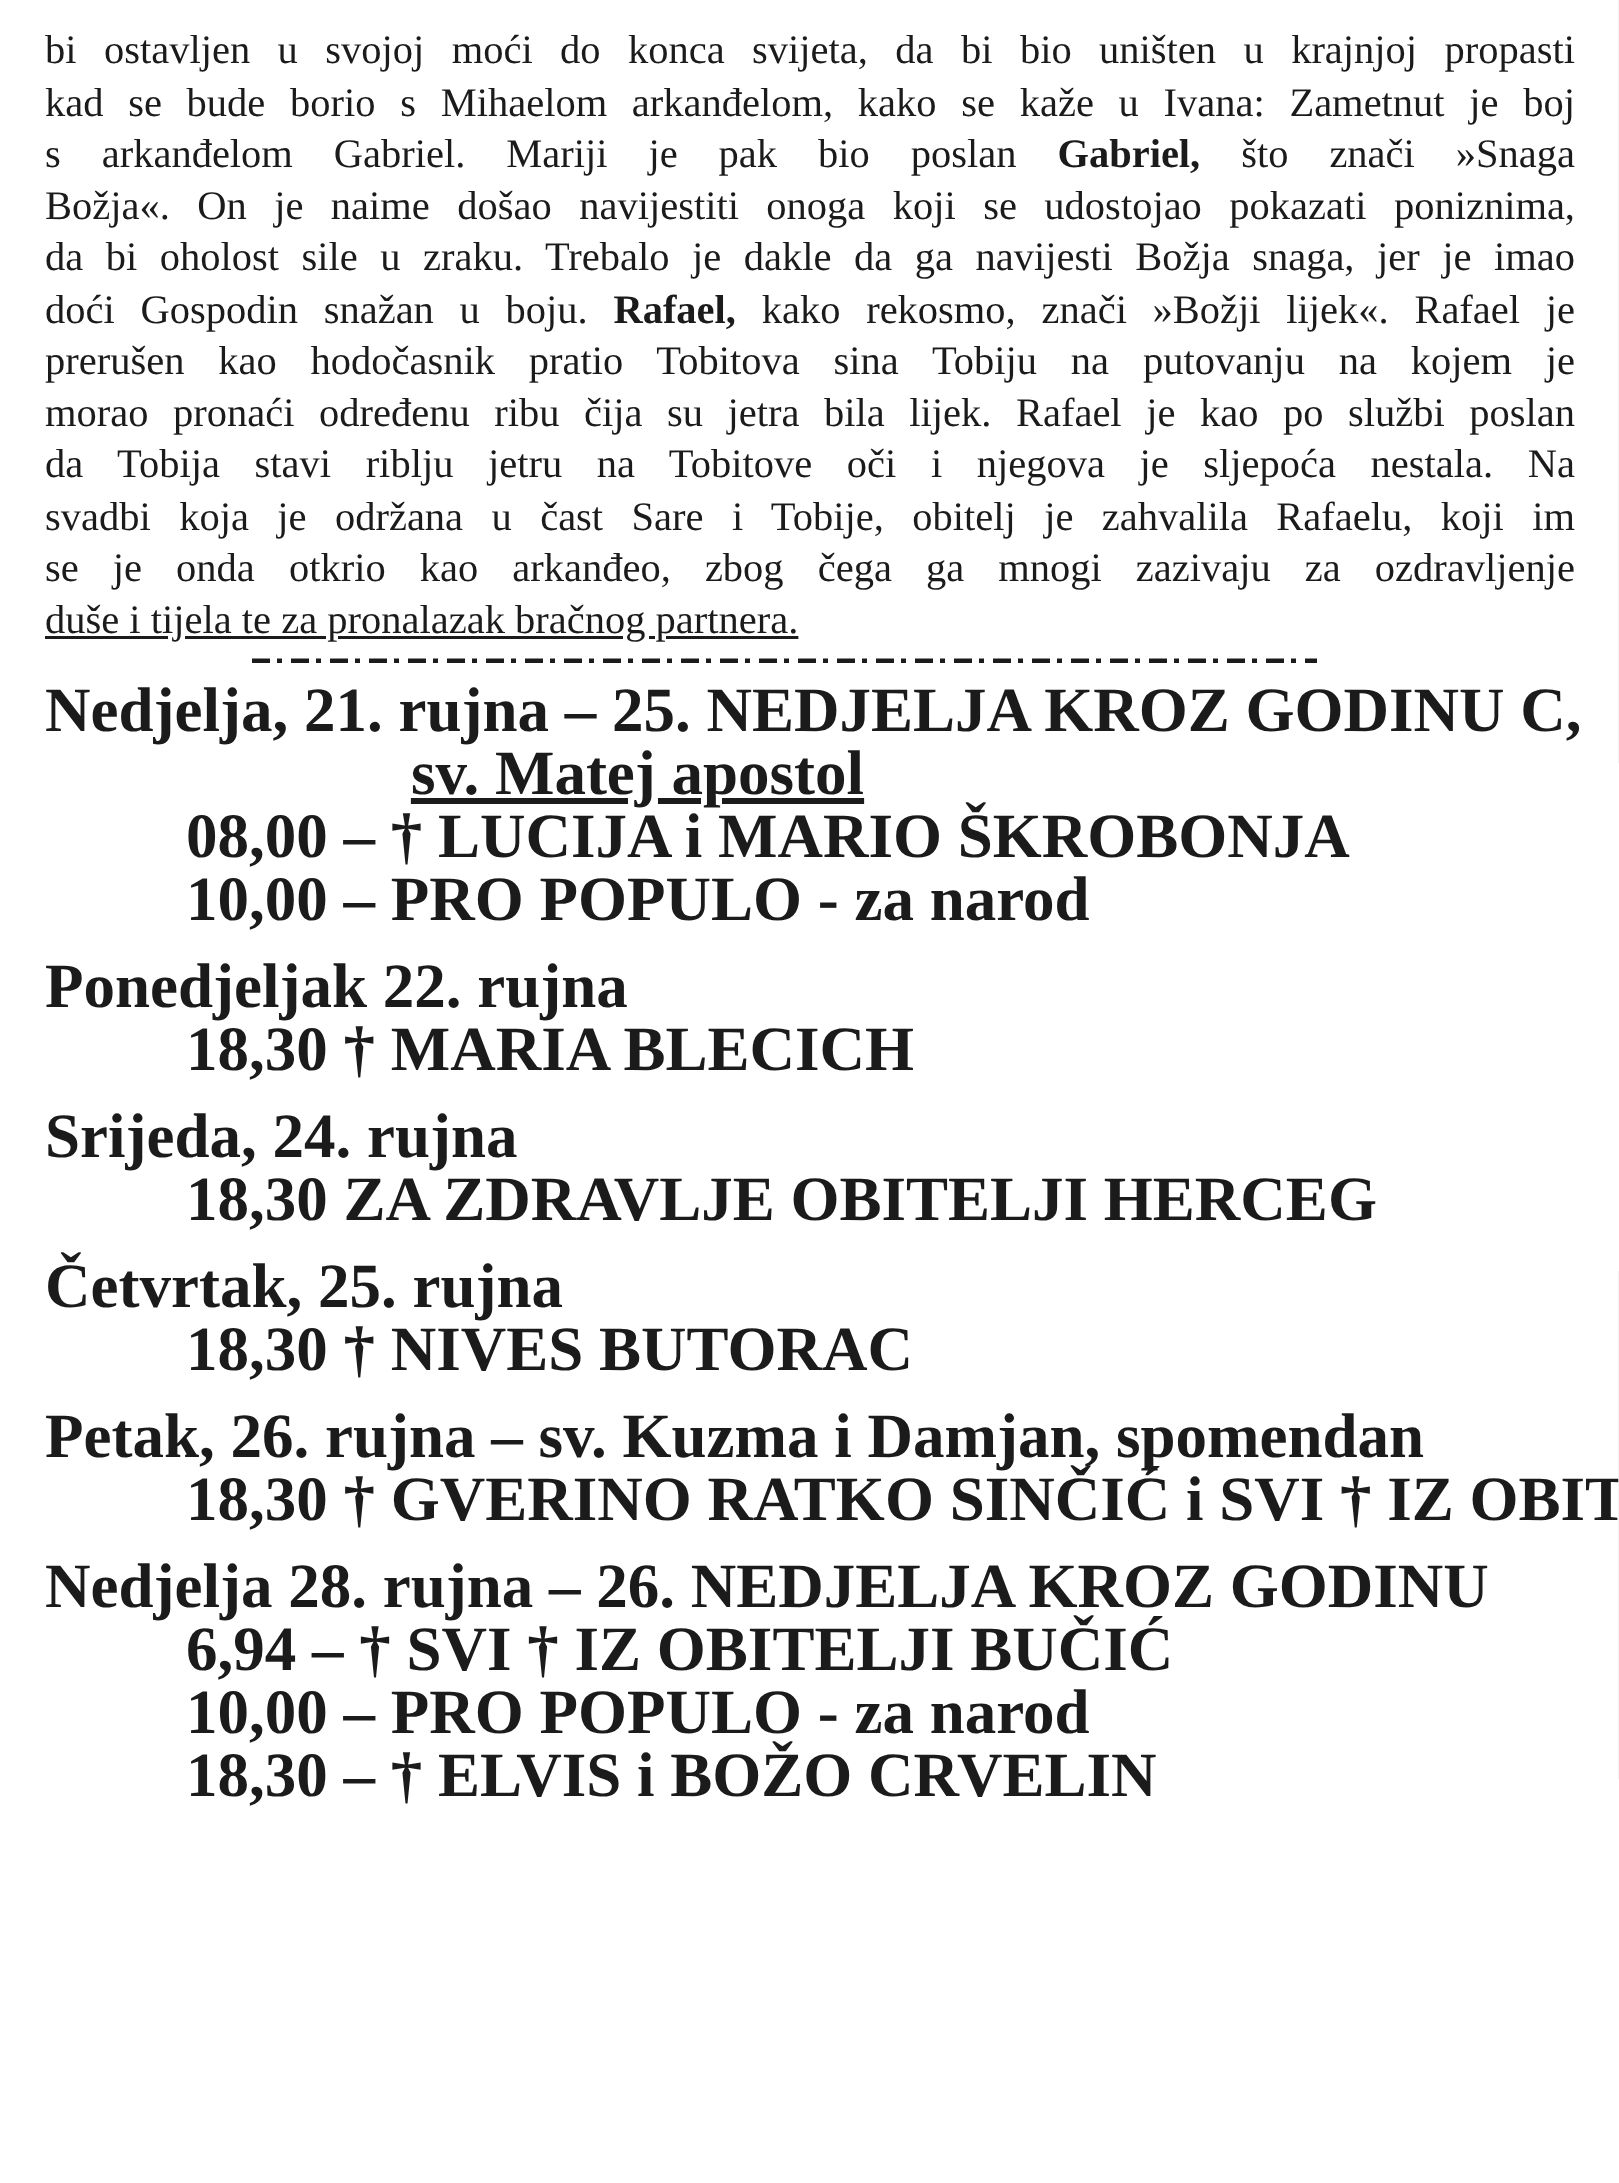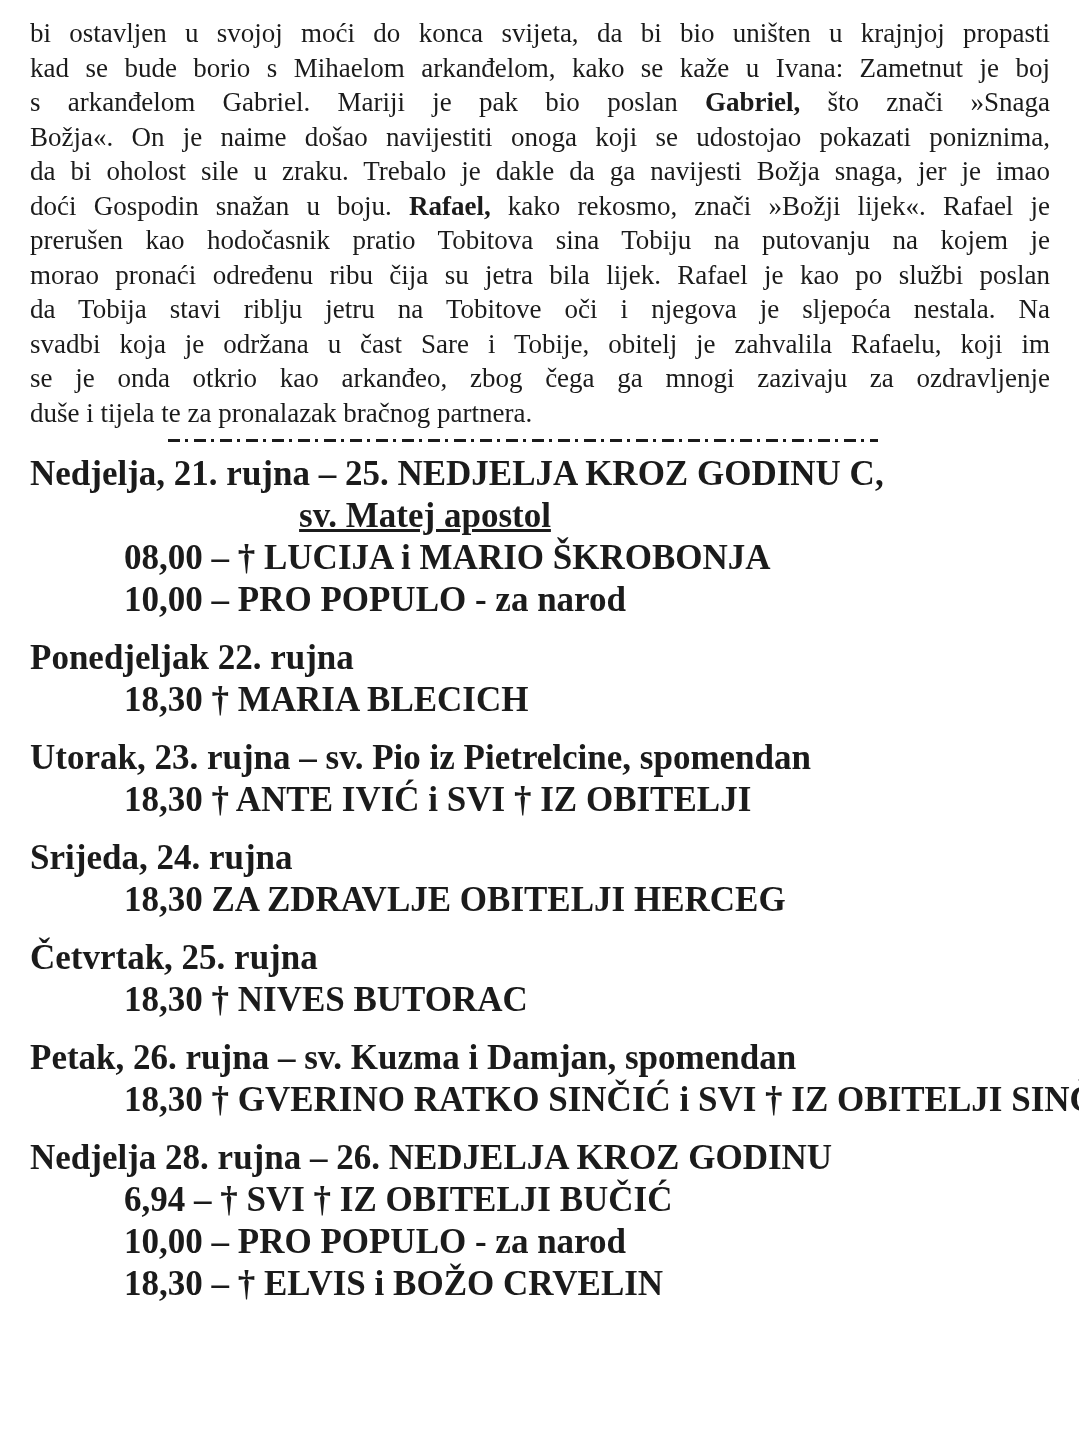--- a/index.html
+++ b/index.html
@@ -19,39 +19,39 @@
   .intro { width: 100%; }
   .pline {
     font-size: 27px;
     line-height: 34.5px;
     text-align: justify;
     text-align-last: justify;
     white-space: normal;
     overflow: hidden;
     height: 34.5px;
   }
-  .pline.last { text-align-last: left; }
+  .pline.last { text-align-last: left; text-decoration: underline; }
   .pline b { font-weight: bold; font-family: Liberation Serif, serif; }
   
   .separator {
     height: 3px;
     width: 710px;
     margin: 9px 0 11px 138px;
     background: repeating-linear-gradient(
       to right,
       #1b1b1b 0 12px,
       transparent 12px 17px,
       #1b1b1b 17px 20px,
       transparent 20px 26px
     );
   }
   
   .schedule {
     font-weight: bold;
-    font-size: 35px;
+    font-size: 42px;
   }
   .block { margin-bottom: 16px; }
   .day-header {
     line-height: 42px;
     white-space: nowrap;
   }
   .day-subheader {
     width: 790px;
     text-align: center;
     line-height: 42px;
@@ -93,24 +93,20 @@
       <div class="day-subheader">sv. Matej apostol</div>
       <div class="mass">08,00 – † LUCIJA i MARIO ŠKROBONJA</div>
       <div class="mass">10,00 – PRO POPULO - za narod</div>
     </div>
 
     <div class="block">
       <div class="day-header">Ponedjeljak 22. rujna</div>
       <div class="mass">18,30 † MARIA BLECICH</div>
     </div>
 
-    <div class="block">
-      <div class="day-header">Utorak, 23. rujna – sv. Pio iz Pietrelcine, spomendan</div>
-      <div class="mass">18,30 † ANTE IVIĆ i SVI † IZ OBITELJI</div>
-    </div>
 
     <div class="block">
       <div class="day-header">Srijeda, 24. rujna</div>
       <div class="mass">18,30 ZA ZDRAVLJE OBITELJI HERCEG</div>
     </div>
 
     <div class="block">
       <div class="day-header">Četvrtak, 25. rujna</div>
       <div class="mass">18,30 † NIVES BUTORAC</div>
     </div>

